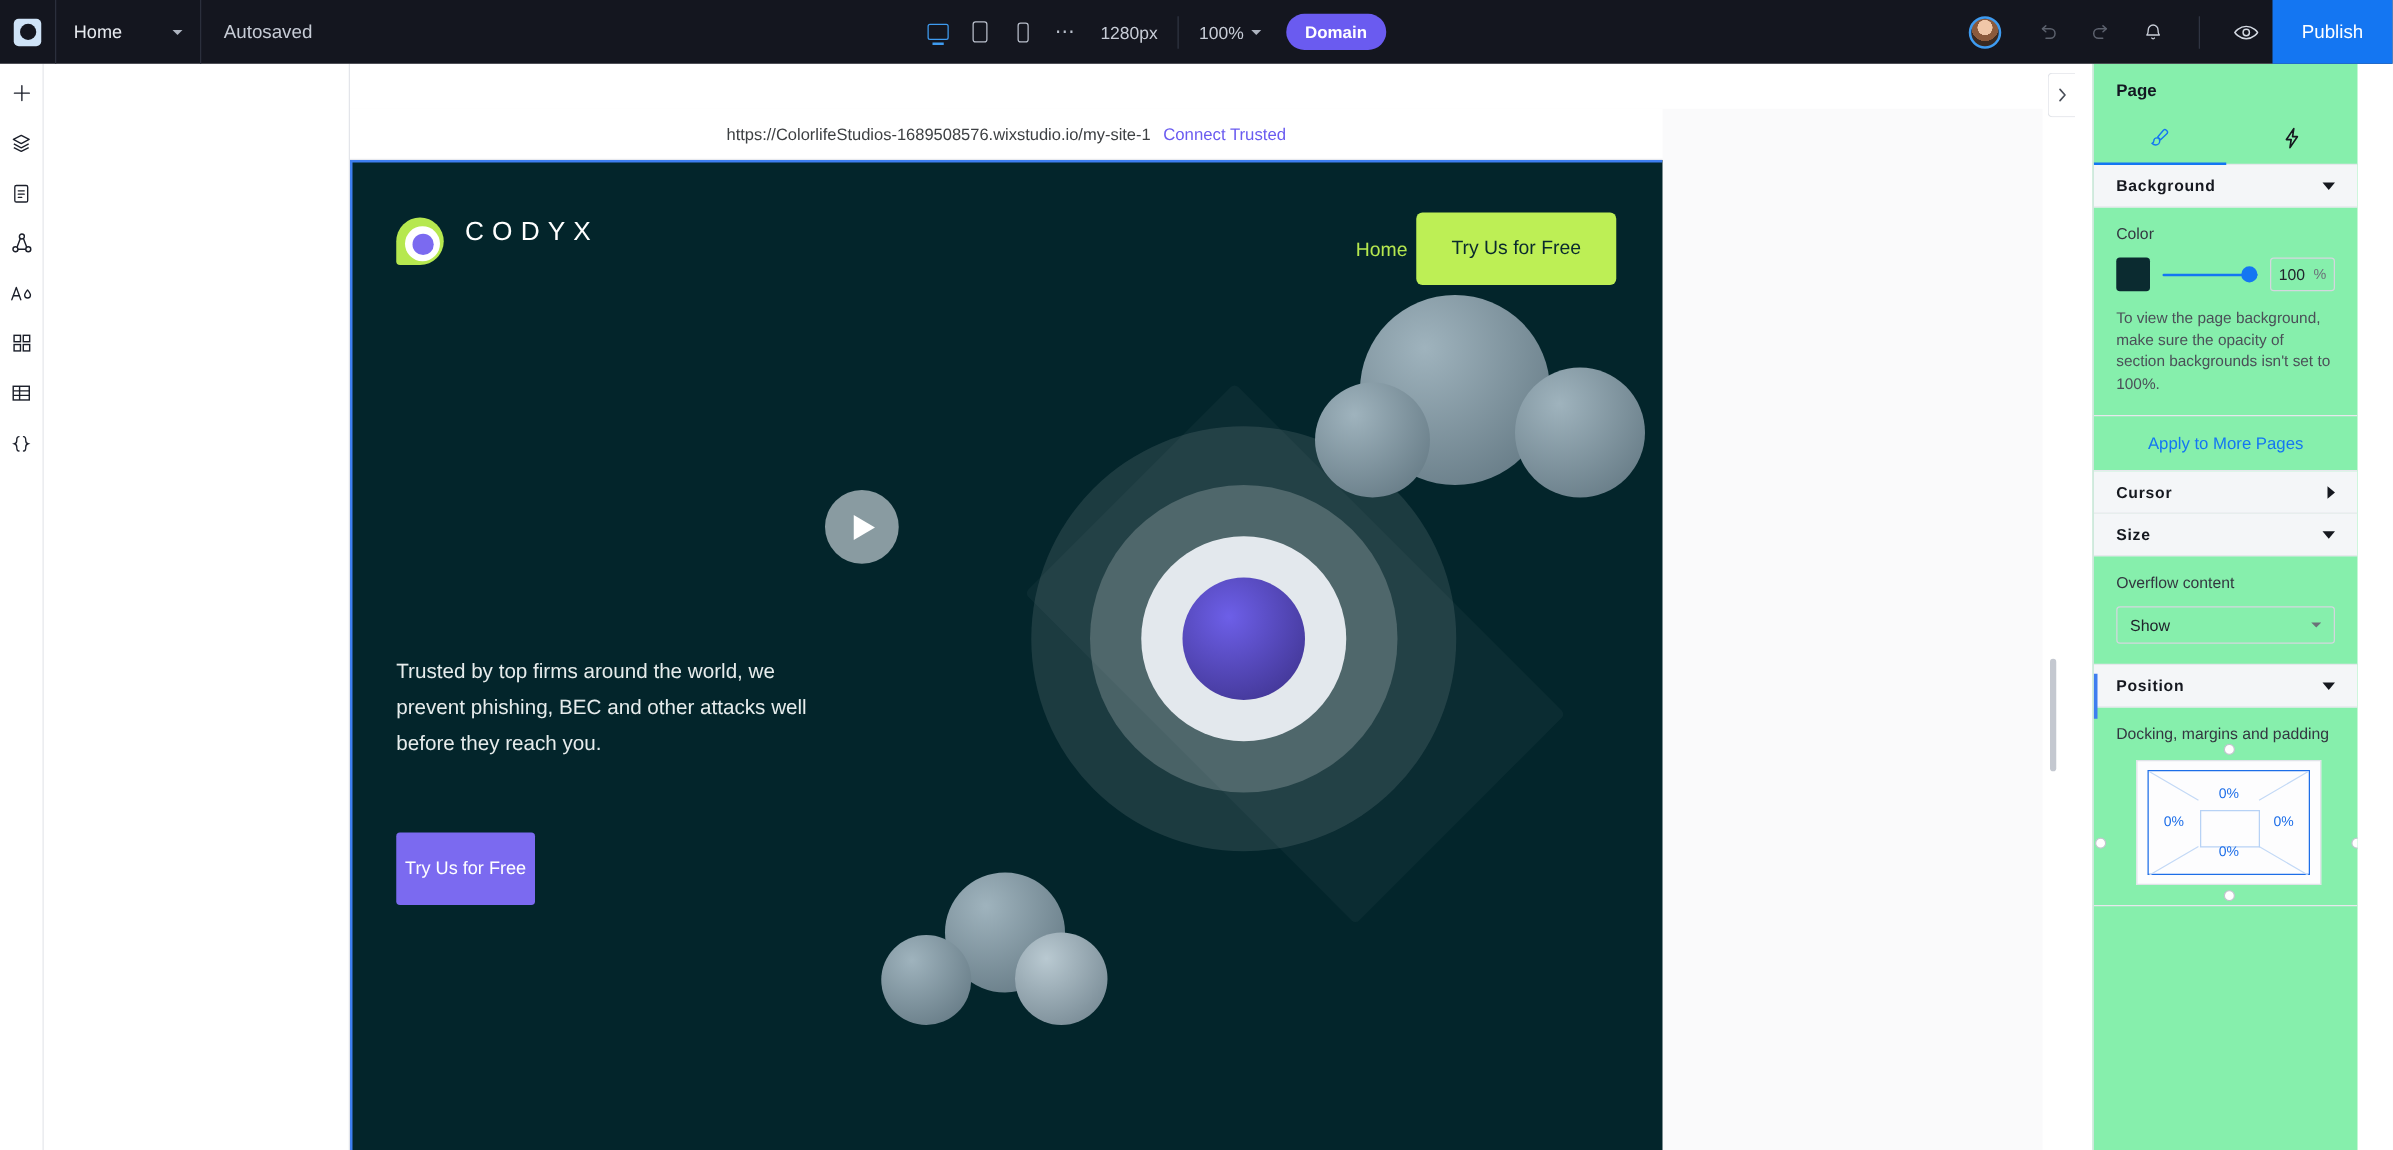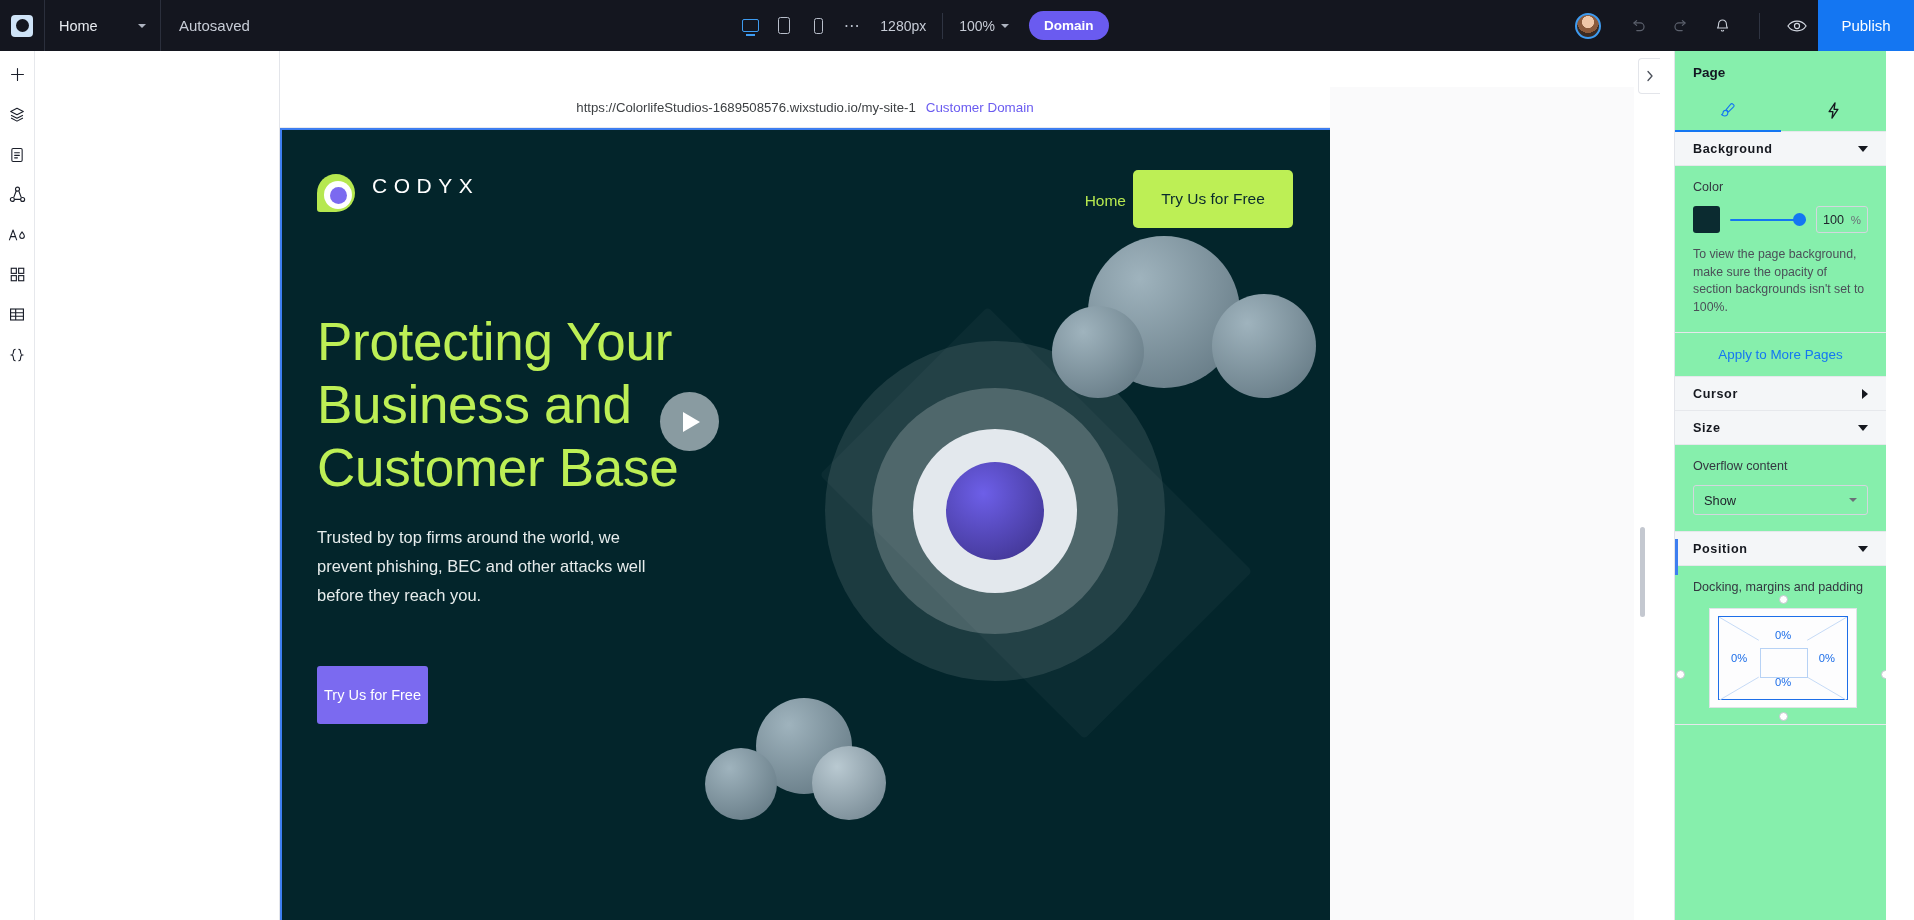--- a/index.html
+++ b/index.html
@@ -492,21 +492,21 @@
 
 <div class="canvas-area">
 
   <div class="bp-label">
     <span class="bp-icon"></span>
     <span>Desktop (Primary)</span>
   </div>
 
   <div class="urlbar">
     <span class="url-text">https://ColorlifeStudios-1689508576.wixstudio.io/my-site-1</span>
-    <span class="url-link">Customer Domain</span>
+    <span class="url-link">Connect Trusted</span>
   </div>
 
   <div class="site">
     <div class="site-topborder"></div>
     <div class="sel-left"></div>
 
     <div class="art">
       <div class="diamond"></div>
       <div class="eye-c eye1"></div>
       <div class="eye-c eye2"></div>
@@ -529,21 +529,20 @@
           <span class="bm-leaf"></span>
             <span class="bm-ring"></span>
             <span class="bm-dot"></span>
         </span>
         <span class="brand-name">CODYX</span>
       </div>
       <div class="nav-home">Home</div>
       <div class="nav-cta">Try Us for Free</div>
     </div>
 
-    <div class="hero-h1">Protecting Your Business and Customer Base</div>
     <div class="hero-p">Trusted by top firms around the world, we prevent phishing, BEC and other attacks well before they reach you.</div>
     <div class="hero-cta">Try Us for Free</div>
   </div>
 
   <div class="canvas-scroll"></div>
 </div>
 
 <div class="handle"></div>
 
 <div class="collapse-tab">

